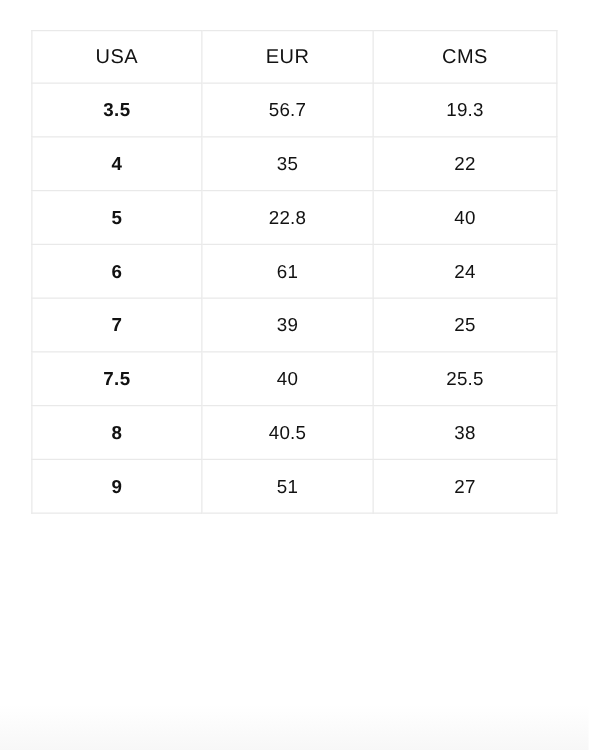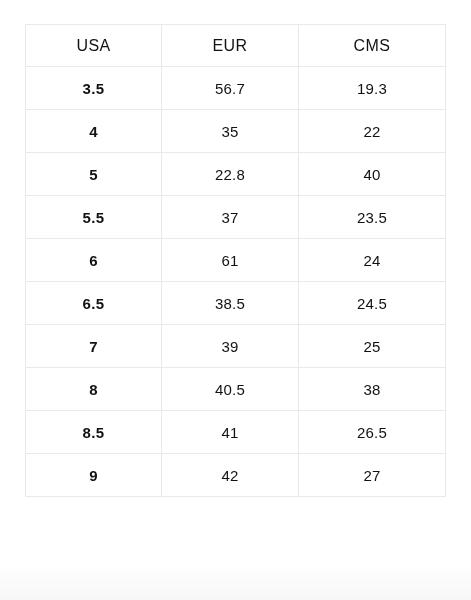--- a/index.html
+++ b/index.html
@@ -115,50 +115,40 @@
           <td class="usa-cell">4</td>
           <td>35</td>
           <td>22</td>
         </tr>
         <tr>
           <td class="usa-cell">5</td>
           <td>22.8</td>
           <td>40</td>
         </tr>
         <tr>
-          <td class="usa-cell">5.5</td>
-          <td>37</td>
-          <td>23.5</td>
-        </tr>
-        <tr>
           <td class="usa-cell">6</td>
           <td>61</td>
           <td>24</td>
-        </tr>
-        <tr>
-          <td class="usa-cell">6.5</td>
-          <td>38.5</td>
-          <td>24.5</td>
         </tr>
         <tr>
           <td class="usa-cell">7</td>
           <td>39</td>
           <td>25</td>
         </tr>
         <tr>
+          <td class="usa-cell">7.5</td>
+          <td>40</td>
+          <td>25.5</td>
+        </tr>
+        <tr>
           <td class="usa-cell">8</td>
           <td>40.5</td>
           <td>38</td>
         </tr>
         <tr>
-          <td class="usa-cell">8.5</td>
-          <td>41</td>
-          <td>26.5</td>
-        </tr>
-        <tr>
           <td class="usa-cell">9</td>
-          <td>42</td>
+          <td>51</td>
           <td>27</td>
         </tr>
       </tbody>
     </table>
   </div>
 </div>
 
 </body></html>

